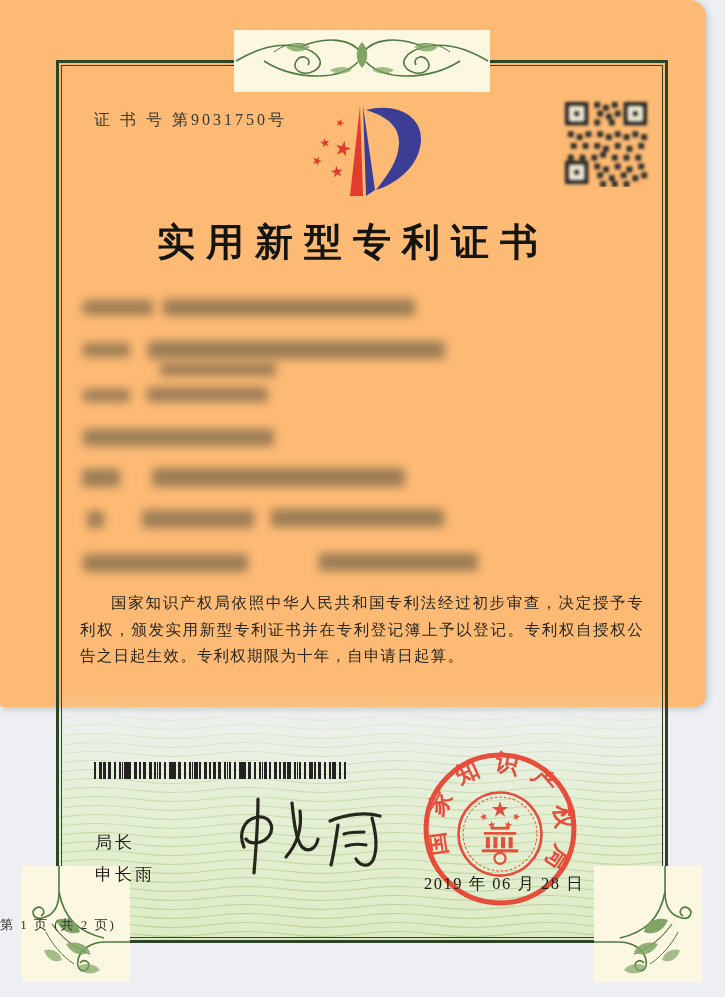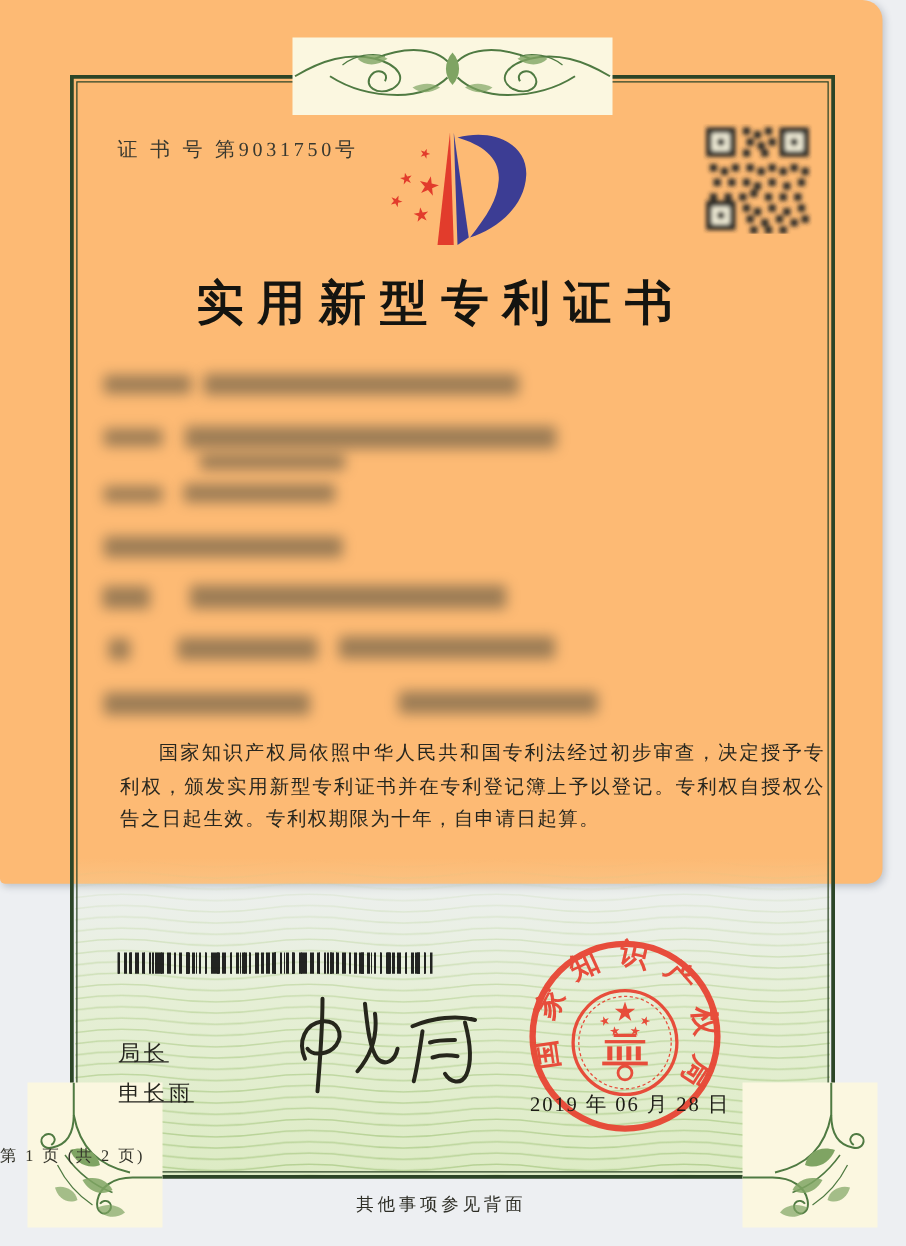--- a/index.html
+++ b/index.html
@@ -13,29 +13,29 @@
   .orn-top{left:234px;top:30px;width:256px;height:62px;}
   .orn-bl{left:22px;top:866px;width:108px;height:116px;}
   .orn-br{left:594px;top:866px;width:108px;height:116px;}
   .waves{position:absolute;left:60px;top:686px;width:604px;height:254px;z-index:1;}
   .certno{position:absolute;left:94px;top:110px;font-size:16px;letter-spacing:3px;color:#38382f;z-index:5;}
   .logo{position:absolute;left:296px;top:102px;width:138px;height:102px;z-index:5;}
   .qr{position:absolute;left:562px;top:99px;width:88px;height:88px;z-index:5;}
   .title{position:absolute;left:0;top:217px;width:706px;text-align:center;font-size:38px;font-weight:600;
          letter-spacing:11px;color:#141410;z-index:5;}
   .redact{position:absolute;background:#45453a;filter:blur(5px);opacity:.52;border-radius:2px;z-index:5;}
-  .legal{position:absolute;left:96px;top:590px;width:564px;font-size:15.5px;line-height:1.72;color:#28271f;
+  .legal{position:absolute;left:80px;top:590px;width:564px;font-size:15.5px;line-height:1.72;color:#28271f;
          letter-spacing:1.2px;text-align:justify;z-index:5;}
   .legal p{margin:0;text-indent:2em;}
   .barcode{position:absolute;left:94px;top:762px;width:252px;height:17px;z-index:5;opacity:.92;filter:blur(.4px);
      background:
        repeating-linear-gradient(90deg,#121212 0 2px,transparent 2px 5px),
        repeating-linear-gradient(90deg,#121212 0 1px,transparent 1px 7px),
        repeating-linear-gradient(90deg,transparent 0 9px,#121212 9px 12px,transparent 12px 23px);}
-  .director{position:absolute;left:95px;top:831px;font-size:17px;letter-spacing:3px;color:#23231c;z-index:5;text-decoration:underline;}
+  .director{position:absolute;left:95px;top:831px;font-size:17px;letter-spacing:3px;color:#23231c;z-index:5;}
   .director div{margin-bottom:9px;}
   .sign{position:absolute;left:214px;top:789px;width:188px;height:92px;z-index:6;}
   .seal{position:absolute;left:420px;top:749px;width:160px;height:160px;z-index:6;opacity:.92;}
   .sealdate{position:absolute;left:412px;top:873px;width:200px;font-size:16.5px;letter-spacing:1.5px;
             color:#1c1c16;z-index:7;margin-left:12px;}
   .pageno{position:absolute;left:0;top:916px;width:706px;font-size:13px;letter-spacing:2px;
           color:#33332a;z-index:5;}
   .backnote{position:absolute;left:0;top:955px;width:706px;text-align:center;font-size:14px;letter-spacing:3px;
             color:#2e2e26;z-index:5;}
   svg{display:block;}
@@ -281,16 +281,15 @@
             <rect x="87.5" y="87" width="4" height="11"></rect>
           <rect x="61" y="99" width="36" height="3"></rect>
         </g>
         <circle cx="79" cy="108" r="5.5" fill="none" stroke="#e8402f" stroke-width="2.2"></circle>
       </g>
     </svg>
     <div class="sealdate">2019 年 06 月 28 日</div>
 
     <div class="pageno">第 1 页 (共 2 页)</div>
 
-    <div class="backnote">其他事项参见背面</div>
 
   </div>
 </div>
 
 </body></html>

